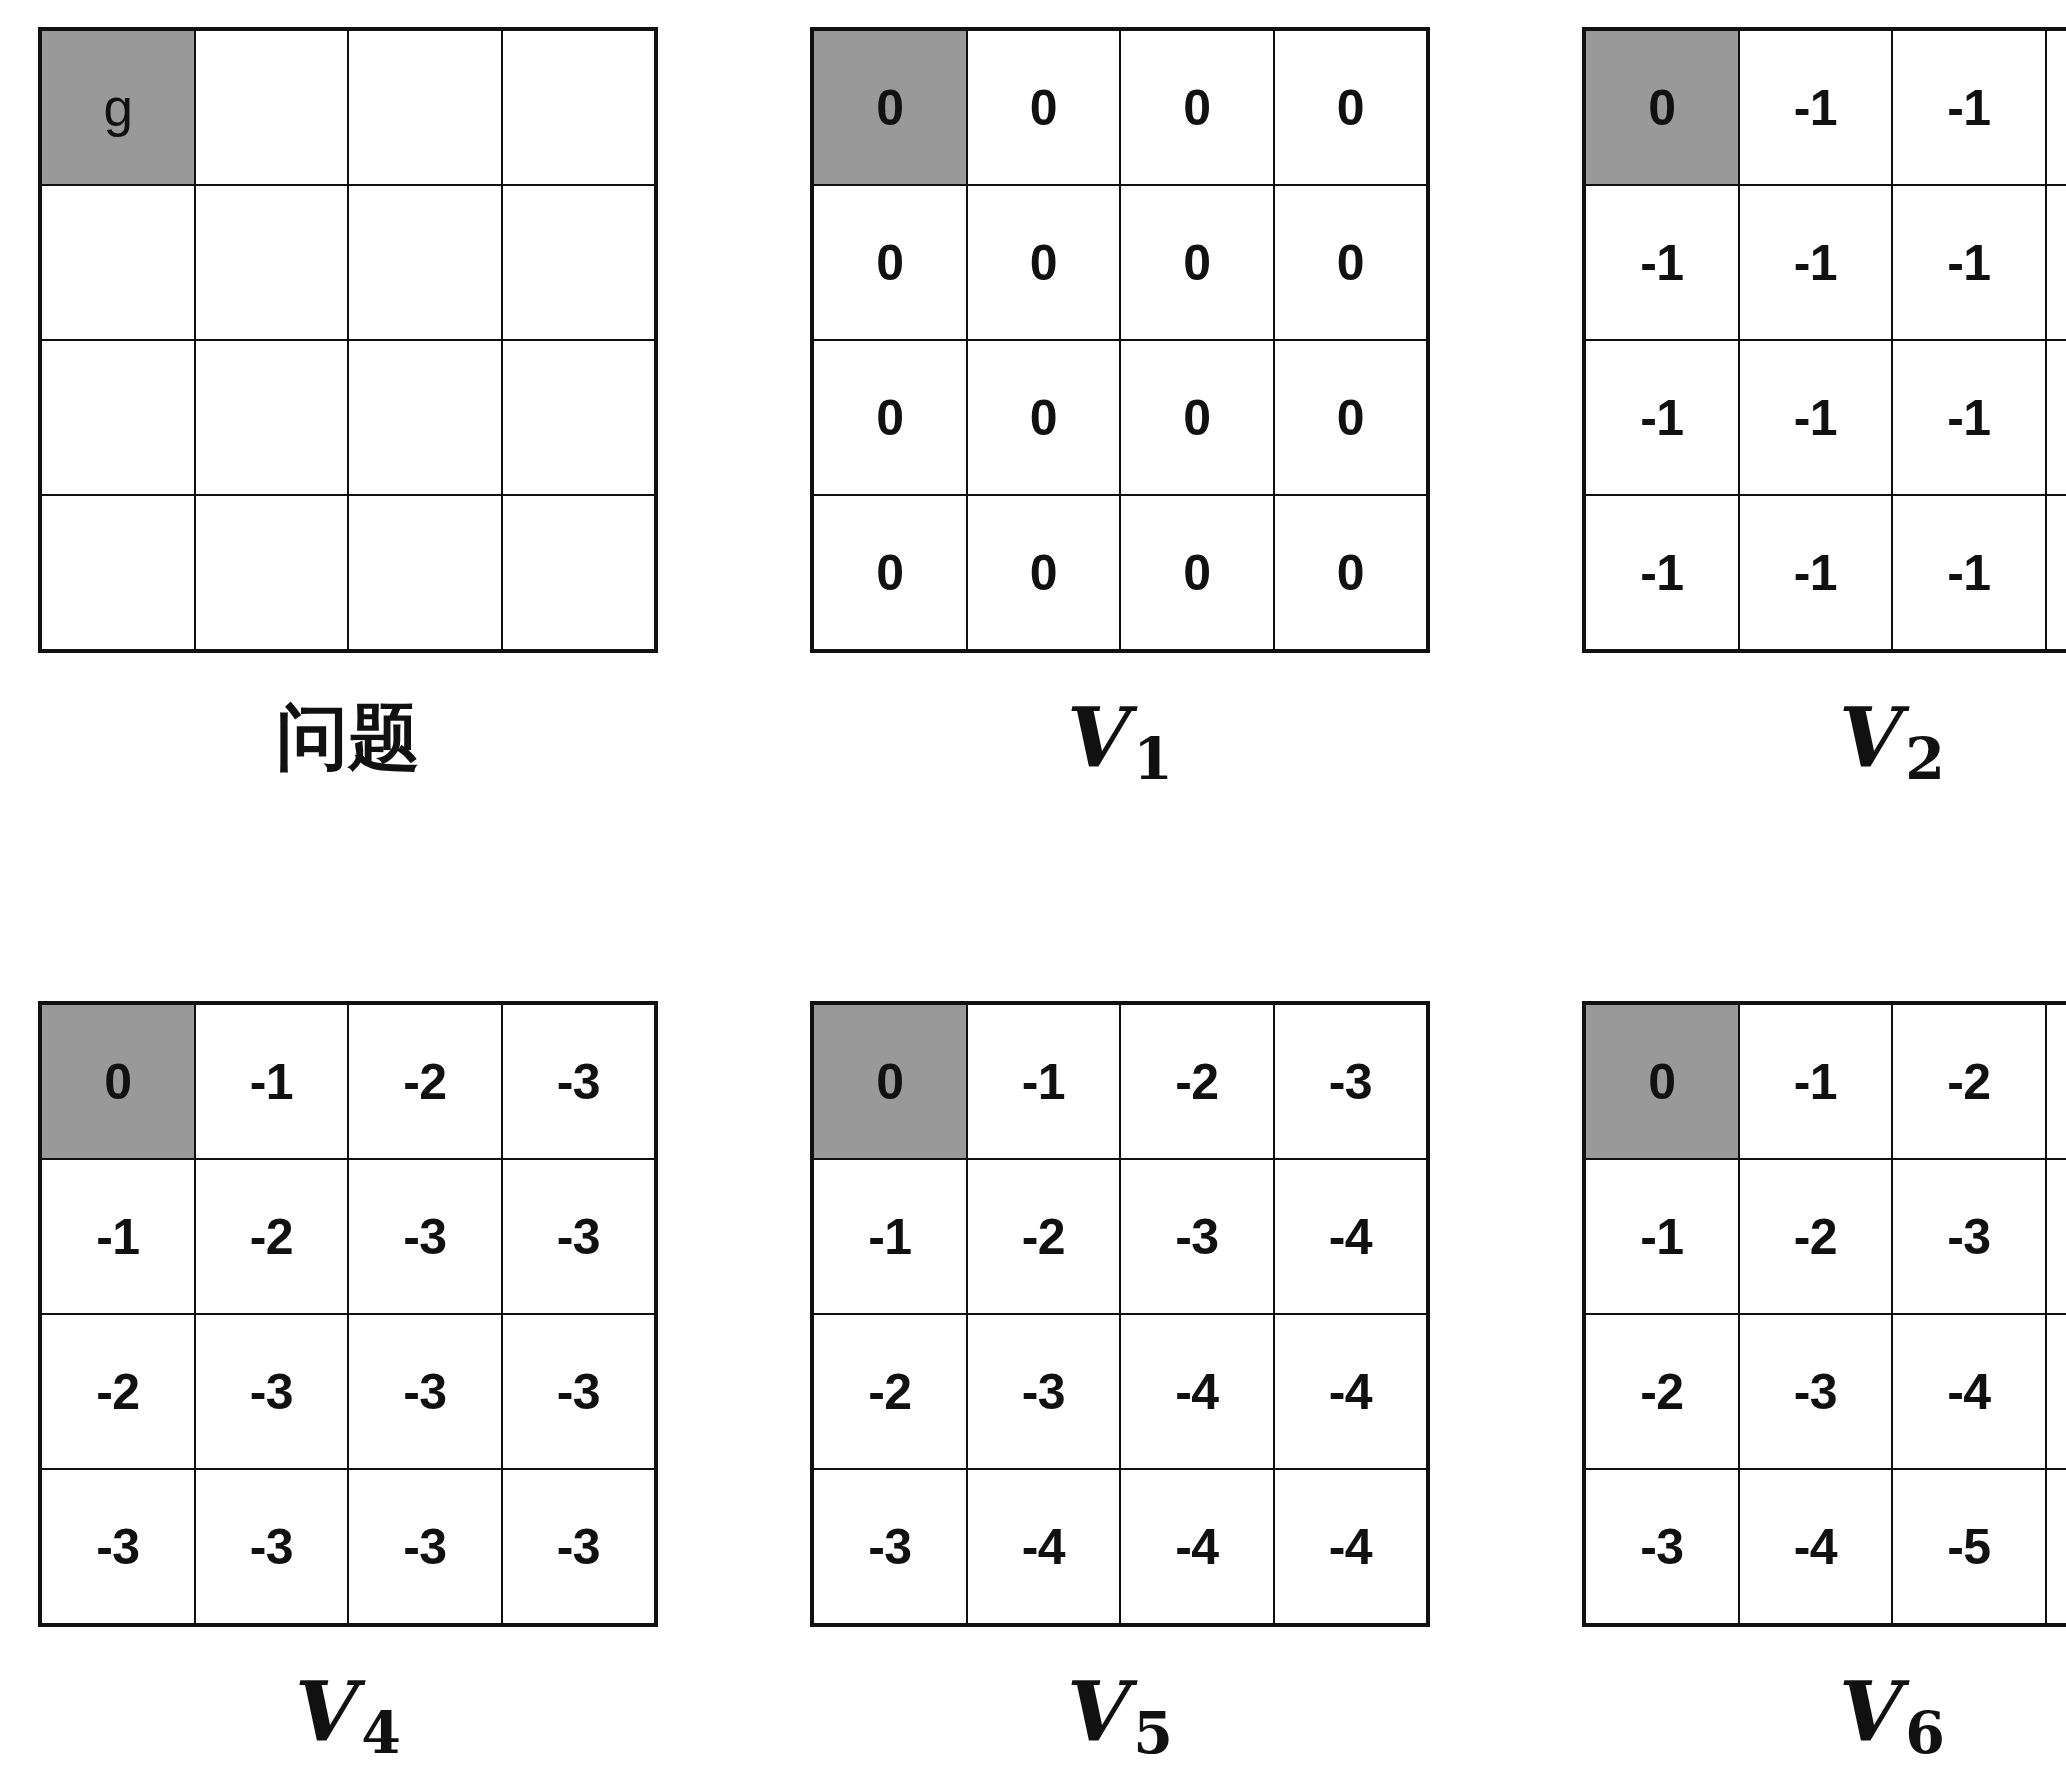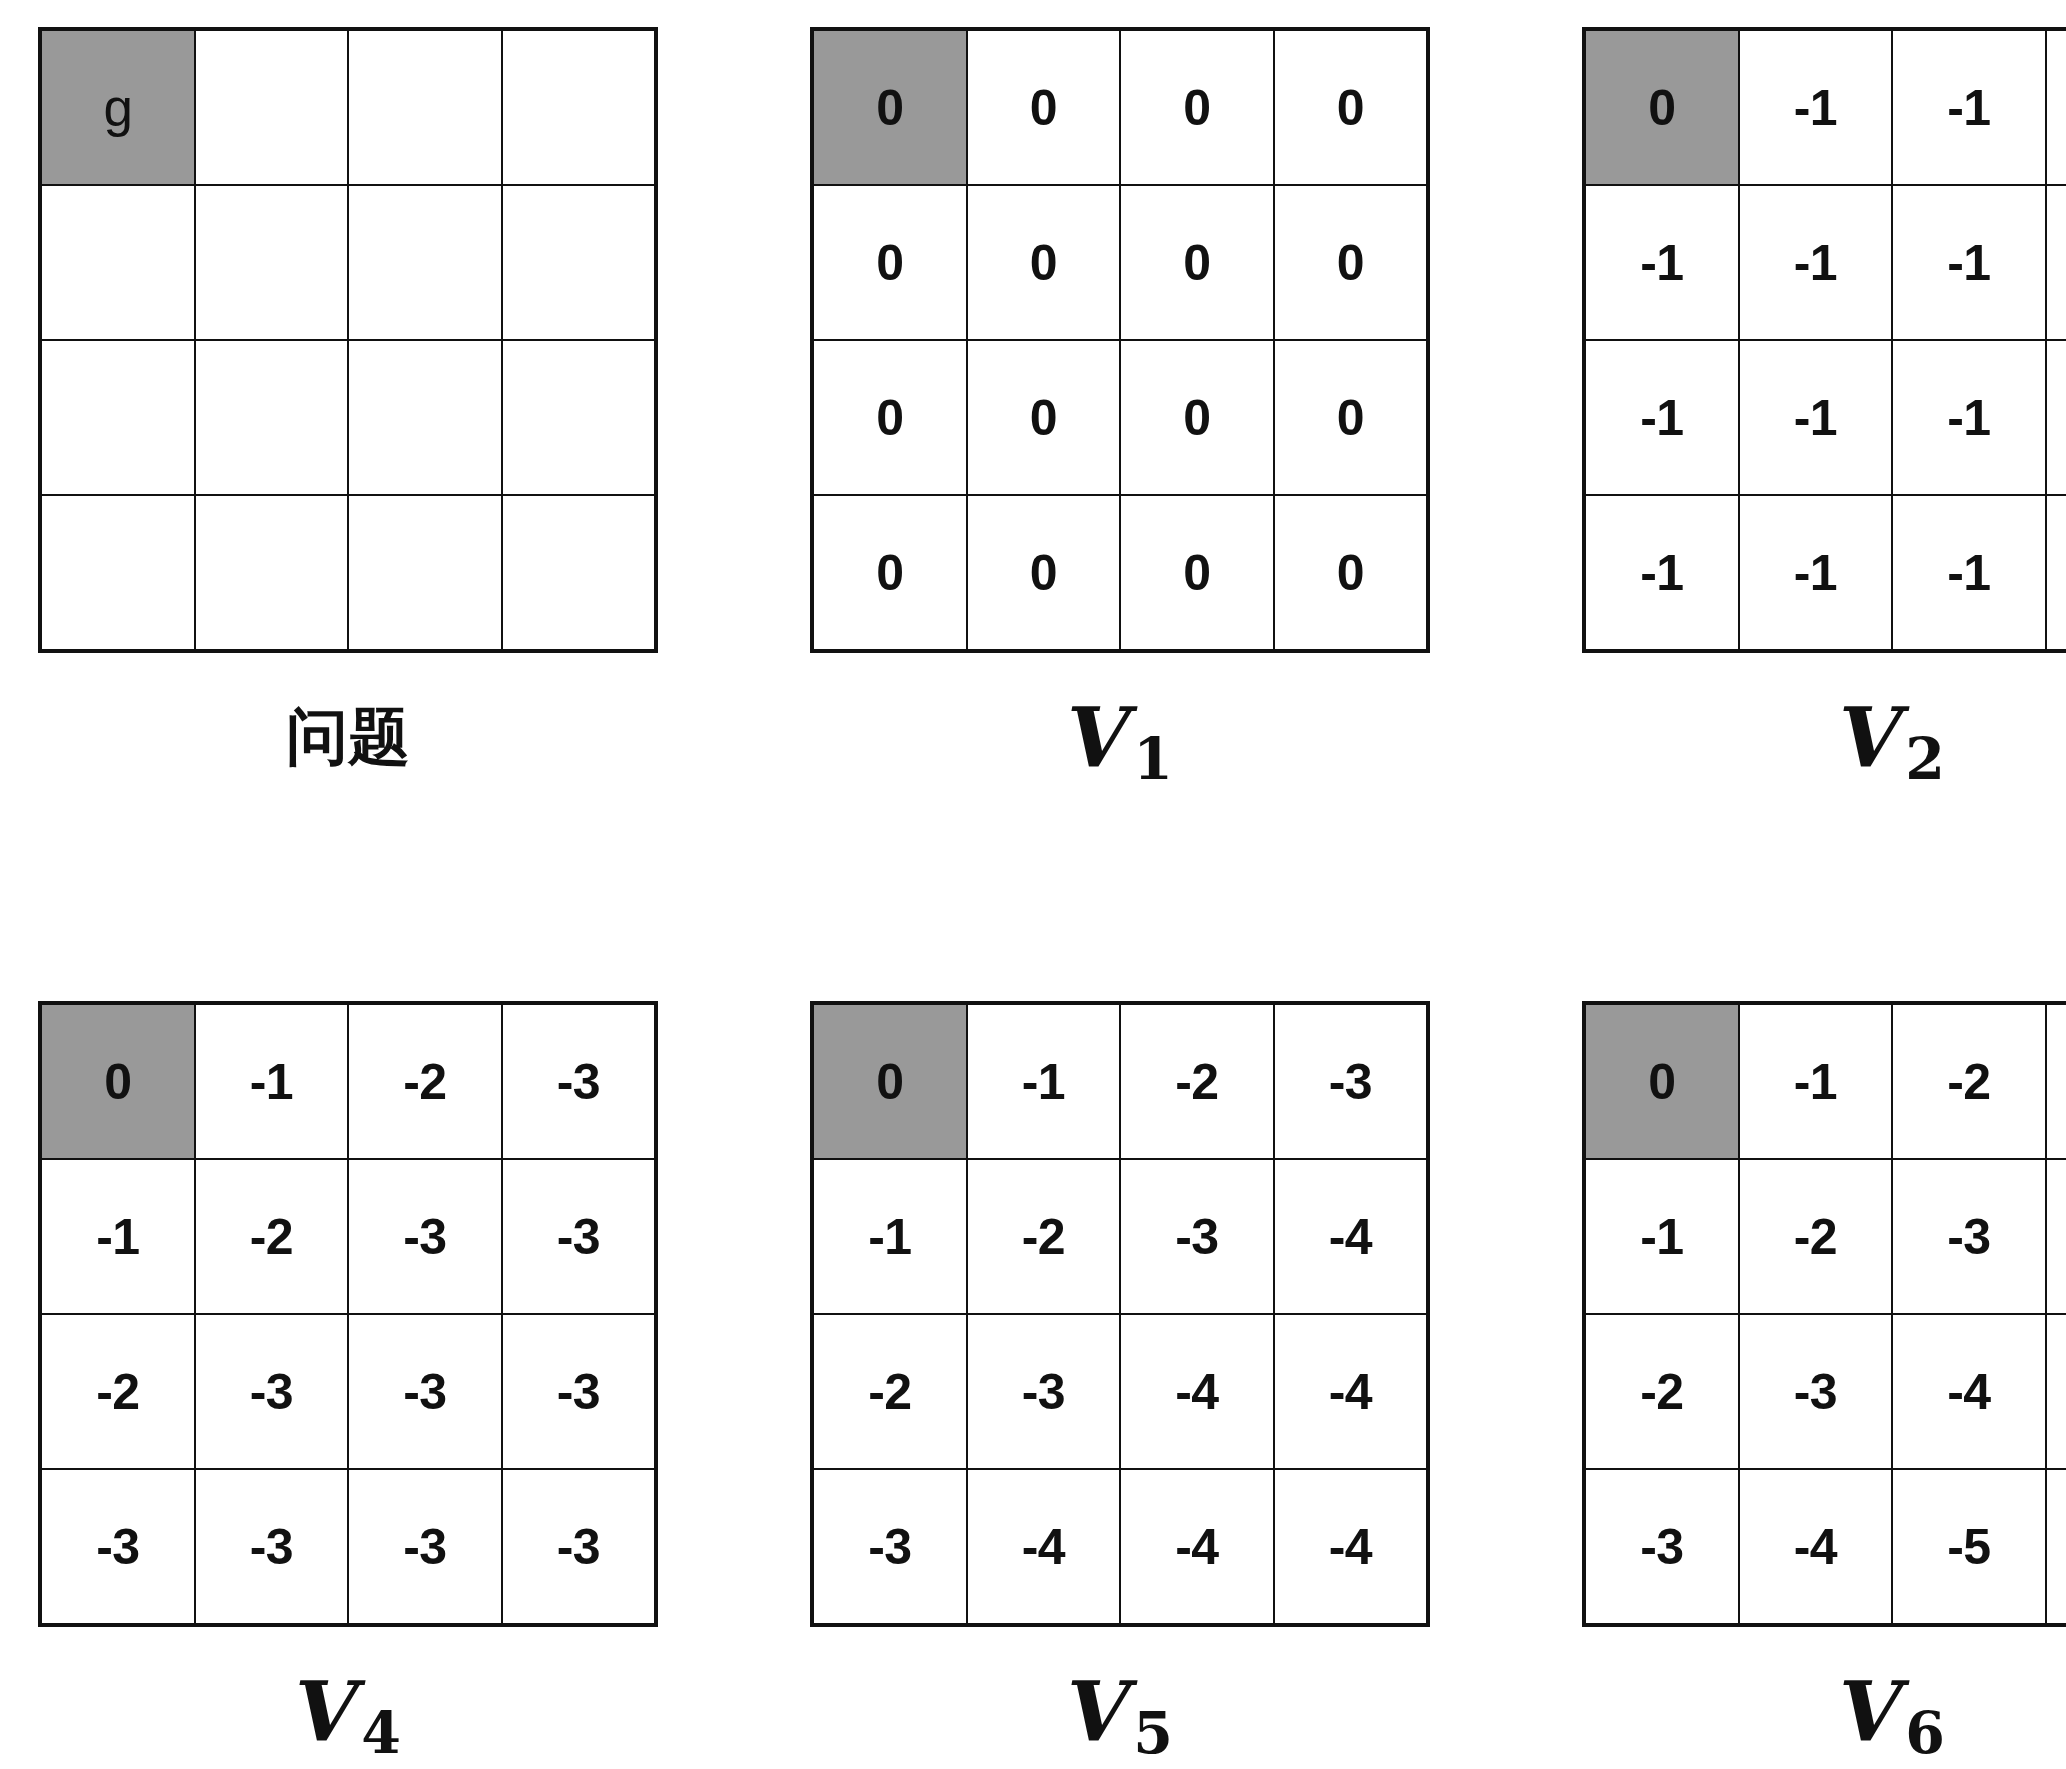--- a/index.html
+++ b/index.html
@@ -63,21 +63,21 @@
   .caption {
     margin-top: 33px;
     height: 101px;
     display: flex;
     align-items: center;
     justify-content: center;
   }
   .caption-cjk {
     font-family: "DejaVu Serif", "Liberation Serif", serif;
     font-weight: 700;
-    font-size: 62px;
+    font-size: 72px;
     line-height: 1;
   }
   .caption-math {
     line-height: 1;
   }
   .vbase {
     font-family: "DejaVu Serif", "Liberation Serif", serif;
     font-style: italic;
     font-weight: 700;
     font-size: 82px;

